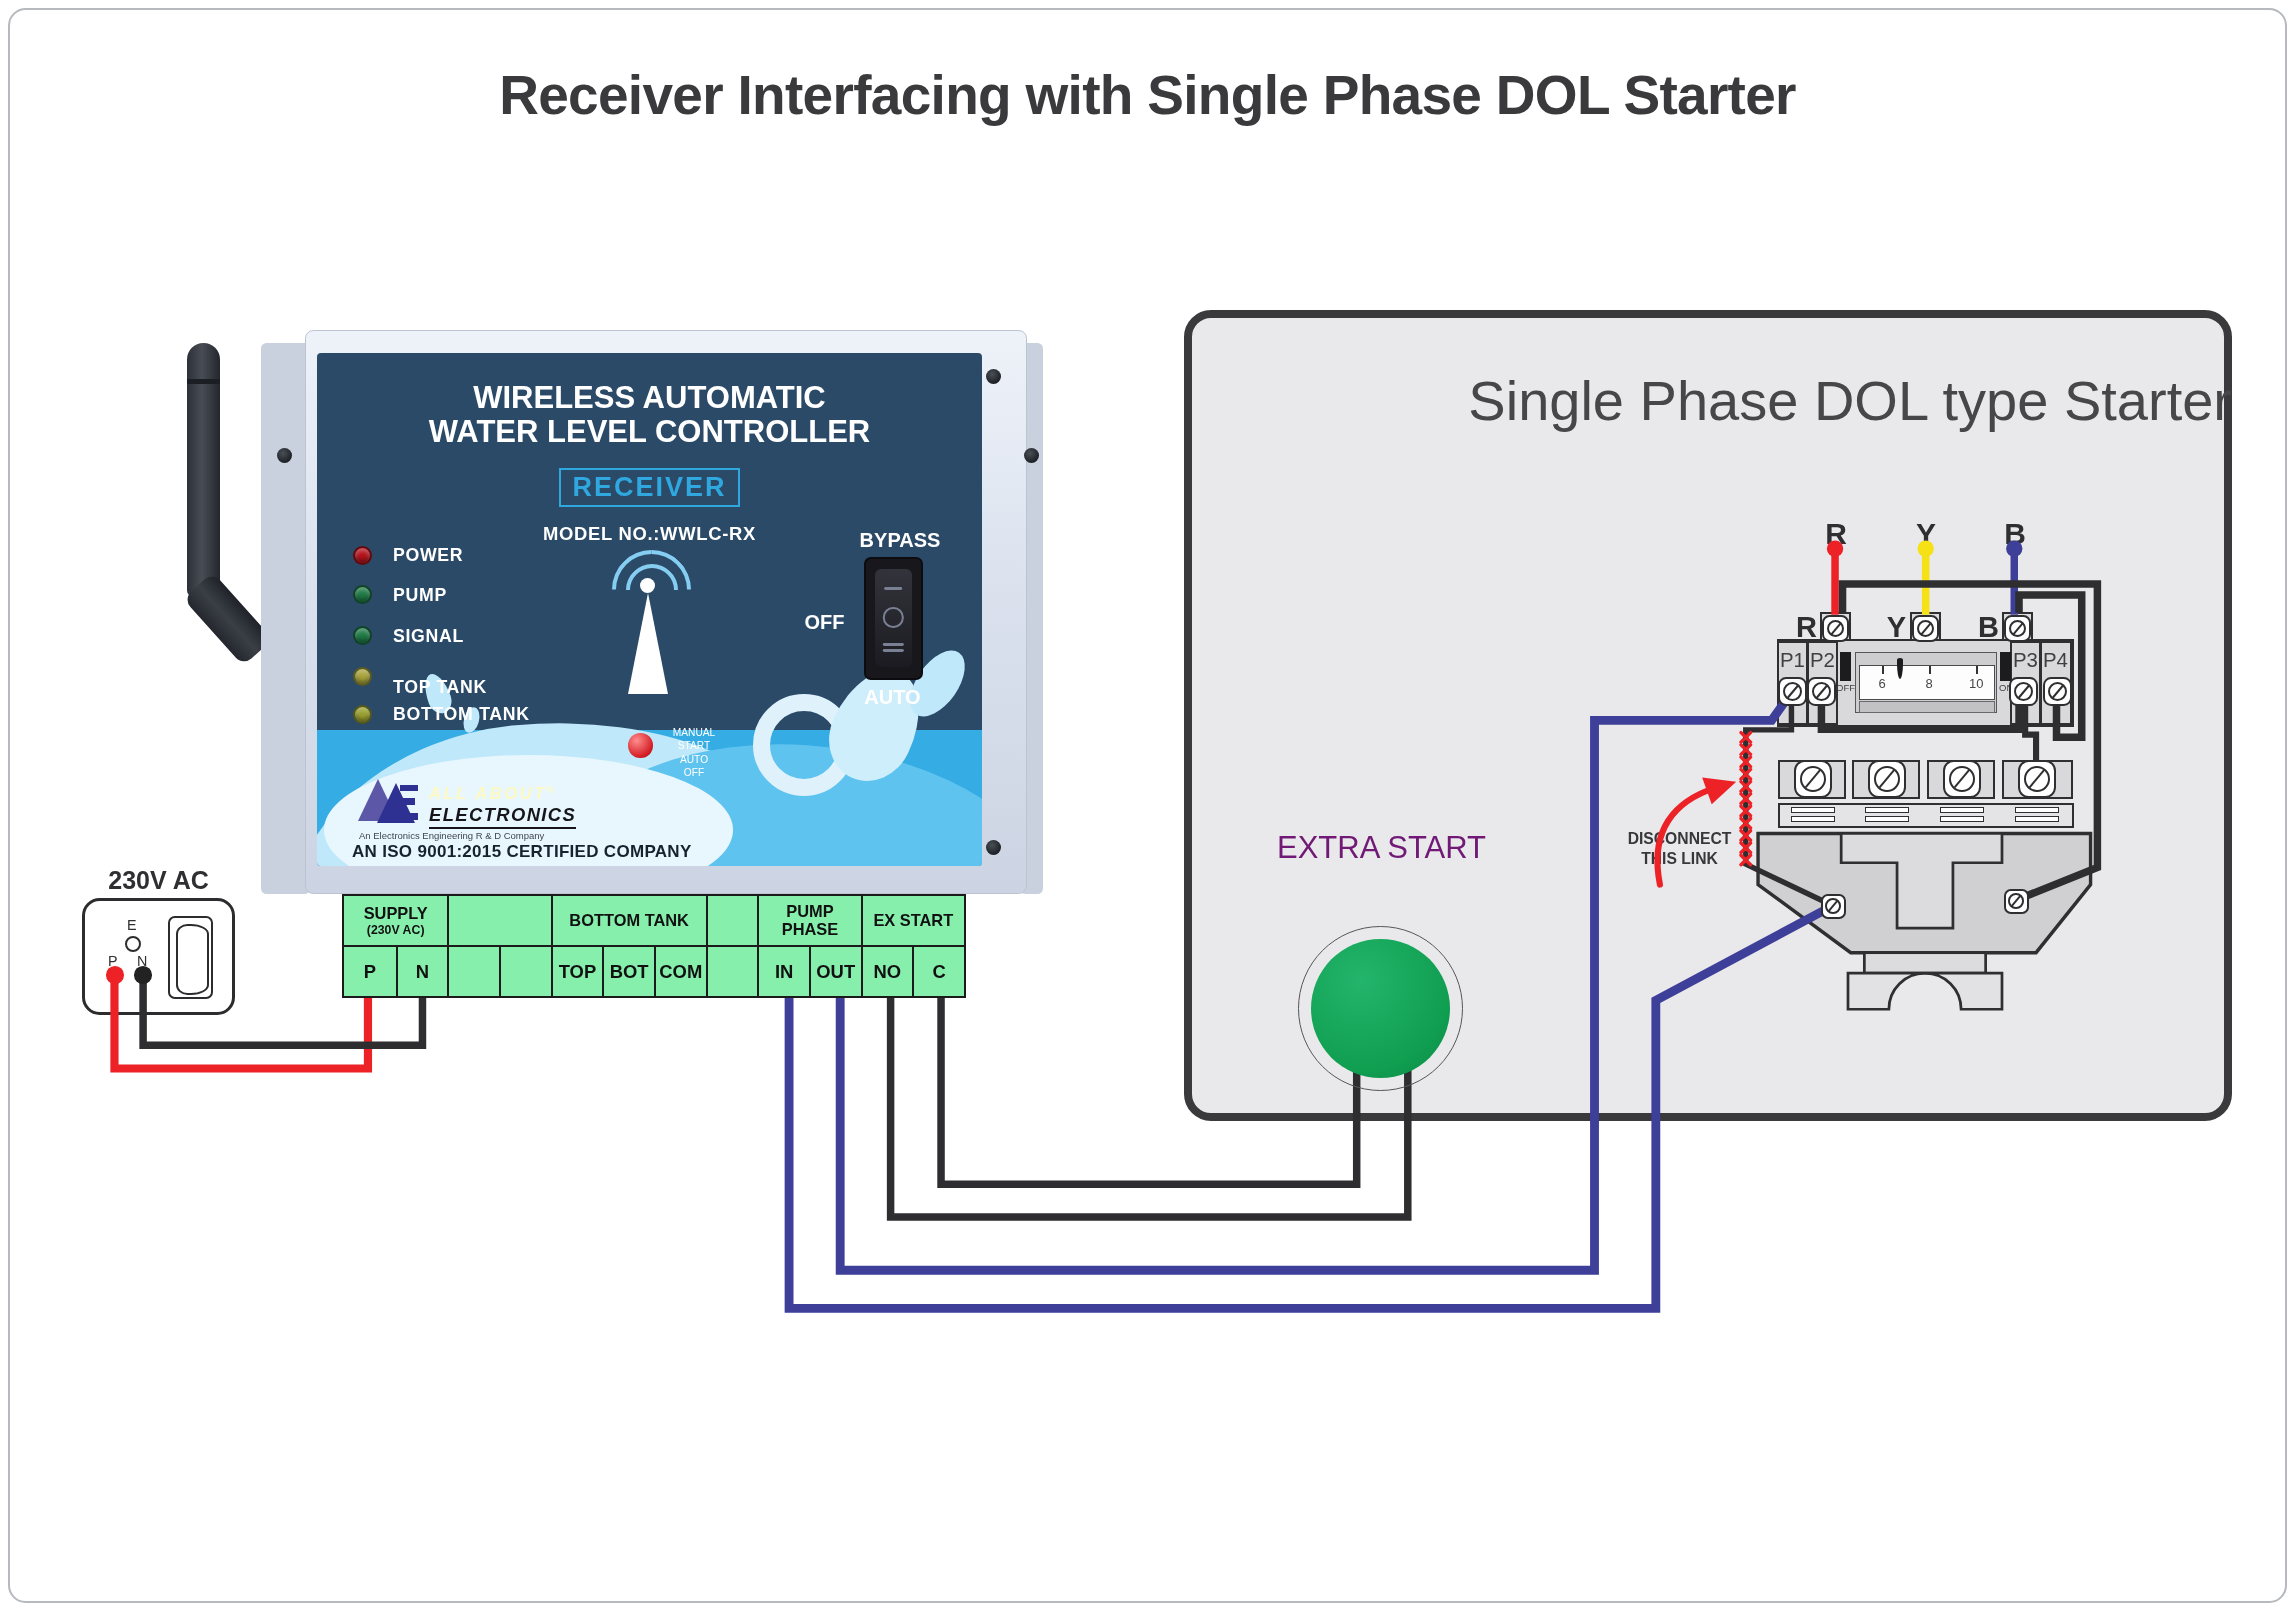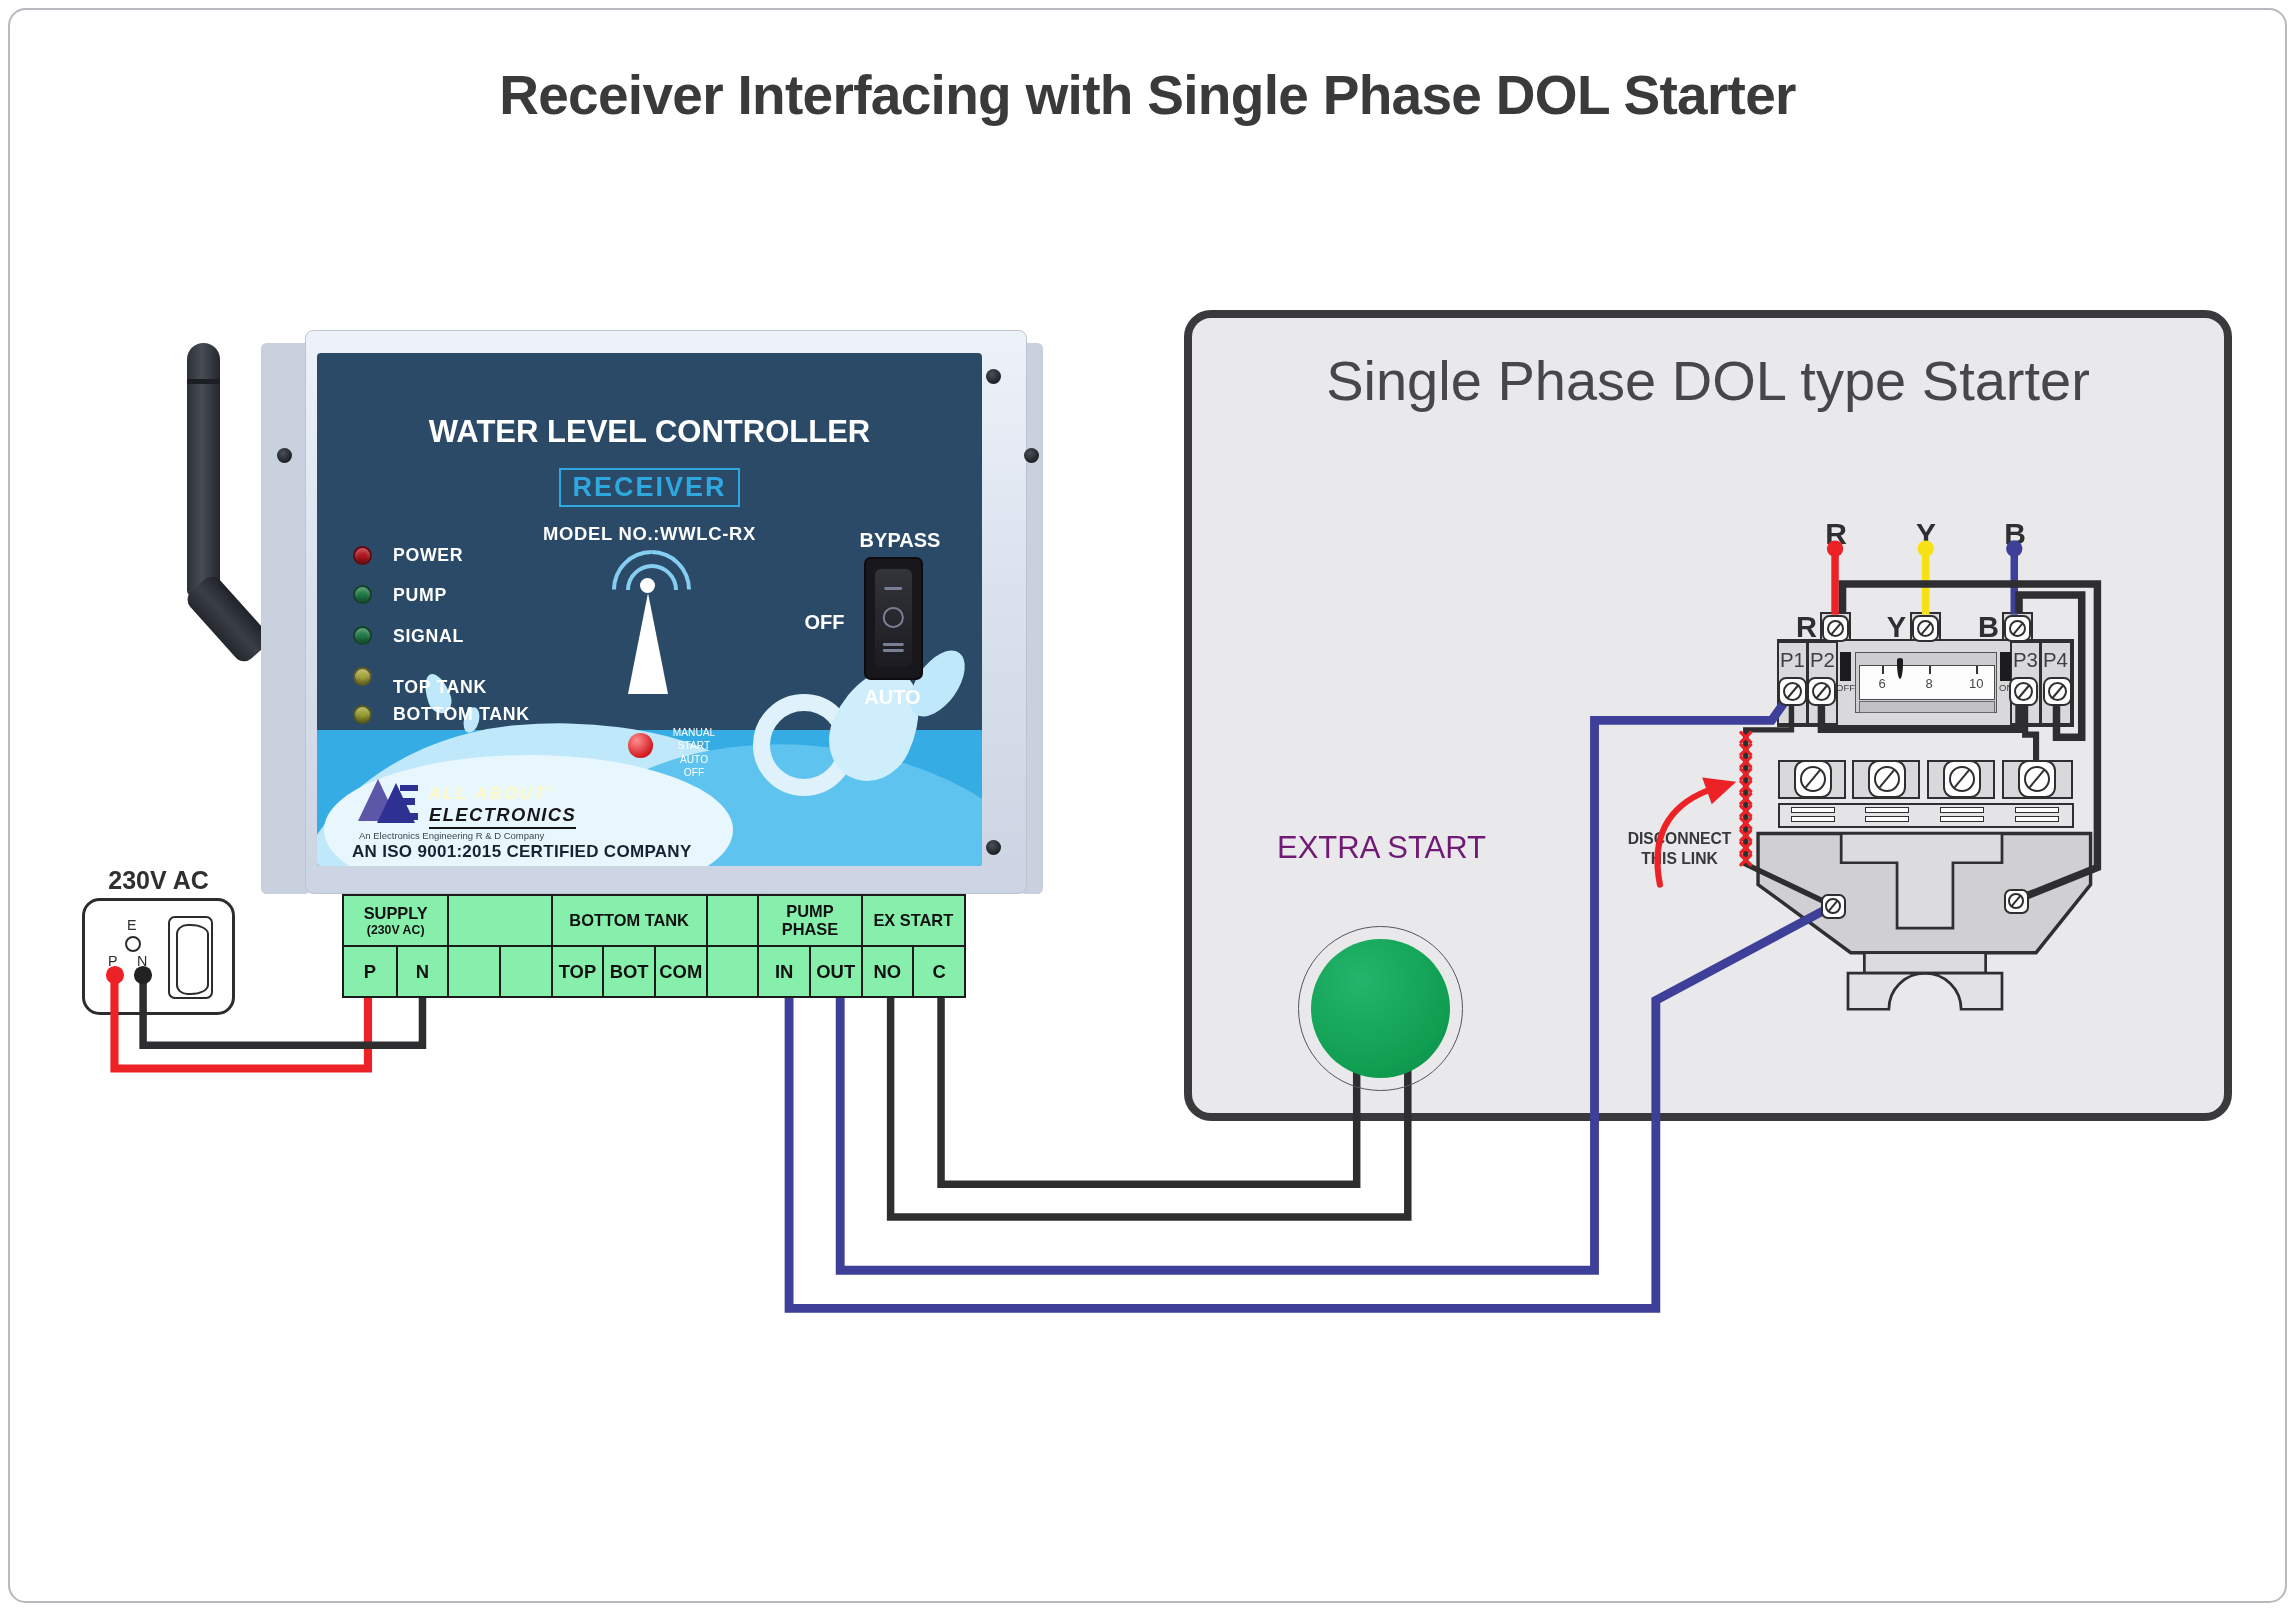--- a/index.html
+++ b/index.html
@@ -8,21 +8,21 @@
   svg.layer{position:absolute;left:0;top:0;width:2295px;height:1611px;pointer-events:none;}
 
   
   .frame{left:8.2px;top:8.2px;right:8.2px;bottom:8.2px;border:2.7px solid #b6b9bd;border-radius:17.7px;}
 
   
   .page-title{left:0;right:0;top:63px;text-align:center;font-size:55px;font-weight:700;color:#3a3a3c;letter-spacing:-0.7px;}
 
   
   .dol-box{left:1184px;top:310px;width:1048px;height:811px;background:#e9e9eb;border:8.9px solid #3a3a3d;border-radius:27px;box-sizing:border-box;}
-  .dol-title{left:1184px;top:348px;width:1048px;text-align:center;font-size:56px;font-weight:400;color:#47474a;}
+  .dol-title{left:1184px;top:368px;width:1048px;text-align:right;font-size:56px;font-weight:400;color:#47474a;}
   .extra-start{left:1245px;top:830px;width:273px;text-align:center;font-size:31px;color:#701a75;font-weight:500;}
   .disc{width:129px;text-align:center;font-size:15.7px;font-weight:700;color:#38383b;line-height:20px;}
 
   
   .side-face{background:#c9d1df;border-radius:5.5px;}
   .enc-front{left:305px;top:330px;width:722px;height:564px;background:linear-gradient(180deg,#eef2f9 0%,#dbe2ee 45%,#ccd4e3 100%);border:1.4px solid #bcc4d2;border-radius:8.2px;box-sizing:border-box;}
   .enc-screw{width:15px;height:15px;border-radius:50%;background:radial-gradient(circle at 40% 35%,#4a4f57,#1d2126 70%);}
   .panel{left:317px;top:353px;width:665px;height:513px;background:#2a4a68;border-radius:4.1px;overflow:hidden;}
   .ptitle{left:0;width:665px;text-align:center;color:#fff;font-weight:700;font-size:31px;letter-spacing:0px;}
   .badge{border:2px solid #2fa8e0;color:#2fa8e0;font-size:27px;font-weight:700;letter-spacing:2px;padding:2px 11px;}
@@ -124,20 +124,21 @@
   <div class="abs" style="left:0;bottom:0;width:665px;height:136px;background:#35ace3;"></div>
   <div class="abs blob" style="left:-41px;top:371px;width:518px;height:204px;background:#bfe8fa;transform:rotate(-5deg);border-radius:48% 52% 0 0/100% 70% 0 0;"></div>
   <div class="abs blob" style="left:225px;top:392px;width:518px;height:177px;background:#5fc3ef;transform:rotate(4deg);border-radius:50% 50% 0 0/95% 85% 0 0;"></div>
   <div class="abs blob" style="left:6.8px;top:402px;width:409px;height:150px;background:#e8f7fe;"></div>
   <div class="abs blob" style="left:436px;top:341px;width:102px;height:102px;border:17.7px solid #dff2fc;background:transparent;box-sizing:border-box;"></div>
   <div class="abs blob" style="left:518px;top:314px;width:82px;height:116px;background:#cfeefb;transform:rotate(25deg);border-radius:50% 50% 50% 50%/60% 60% 40% 40%;"></div>
   <div class="abs blob" style="left:600px;top:293px;width:41px;height:75px;background:#bfe8fa;transform:rotate(35deg);"></div>
   <div class="abs blob" style="left:109px;top:320px;width:23px;height:41px;background:#bfe8fa;transform:rotate(-20deg);border-radius:50% 50% 50% 50%/65% 65% 35% 35%;"></div>
   <div class="abs blob" style="left:147px;top:354px;width:15px;height:26px;background:#bfe8fa;transform:rotate(15deg);"></div>
 
+  <div class="abs ptitle" style="top:27px;">WIRELESS AUTOMATIC</div>
   <div class="abs ptitle" style="top:61px;">WATER LEVEL CONTROLLER</div>
   <div class="abs" style="left:0;width:665px;top:115px;text-align:center;">
     <span class="badge" style="display:inline-block;">RECEIVER</span>
   </div>
   <div class="abs model" style="top:170px;">MODEL NO.:WWLC-RX</div>
 
   <div class="abs led" style="left: 36px; top: 193px; background-color: rgb(181, 18, 27);"></div>
   <div class="abs led-label" style="left:76px;top:192px;">POWER</div>
   <div class="abs led" style="left: 36px; top: 232px; background-color: rgb(29, 122, 69);"></div>
   <div class="abs led-label" style="left:76px;top:232px;">PUMP</div>

